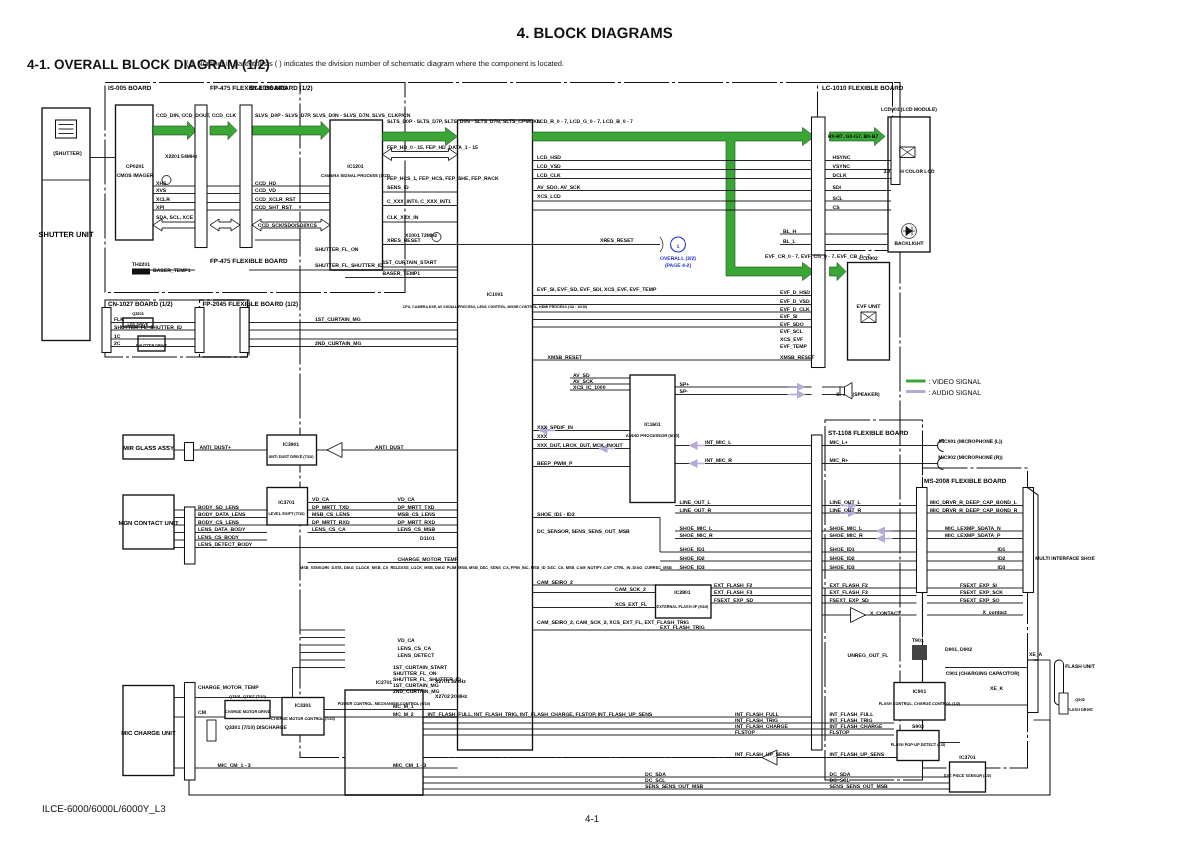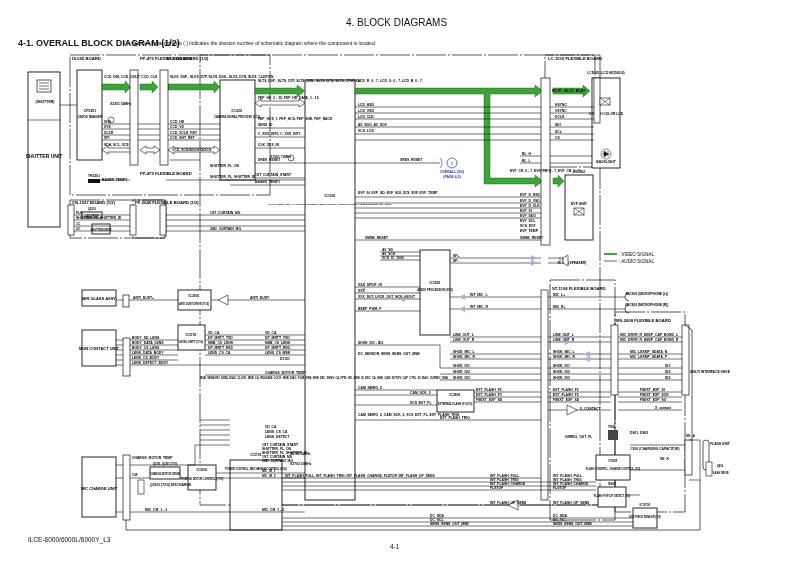--- a/index.html
+++ b/index.html
@@ -1,18 +1,18 @@
 <!DOCTYPE html>
 <html><head>
 <meta charset="utf-8">
 <style>
   html, body { margin:0; padding:0; background:#fff; }
   body { width:793px; height:561px; position:relative; overflow:hidden; font-family:"Liberation Sans", sans-serif; color:#111; }
   .abs { position:absolute; }
-  .page-title { left:0; width:793px; top:17px; text-align:center; font-weight:normal; font-size:10px; }
+  .page-title { left:0; width:793px; top:17px; text-align:center; font-weight:bold; font-size:10px; }
   .section-title { left:18px; top:38px; font-weight:bold; font-size:9px; white-space:nowrap; }
   .section-note { left:124px; top:40px; font-size:5px; white-space:nowrap; }
   .footer-left { left:28px; top:536px; font-size:6.5px; }
   .footer-page { left:390px; top:543px; font-size:6.5px; }
   svg#diagram { position:absolute; left:0; top:0; }
   svg text { font-family:"Liberation Sans", sans-serif; }
   .sig { font-size:3.4px; font-weight:bold; }
   .lbl { font-size:4.2px; font-weight:bold; }
   .blk { font-size:5px; font-weight:bold; }
   .legend { font-size:4.6px; }

